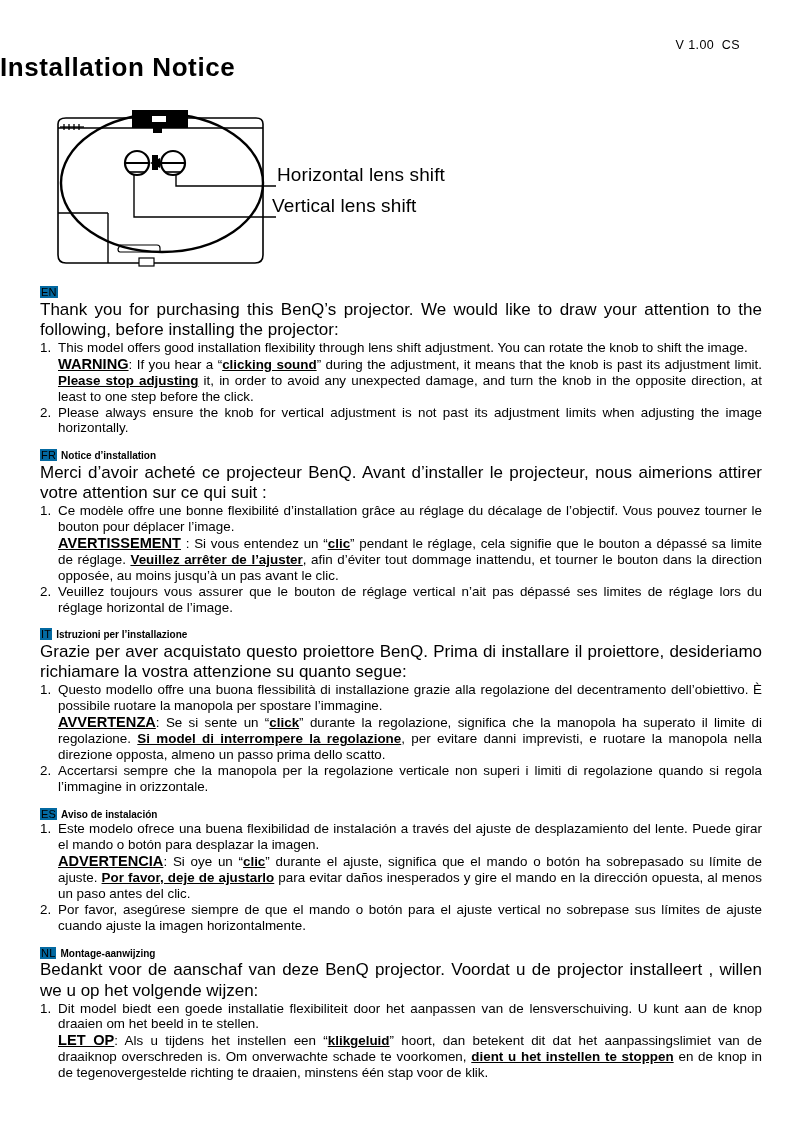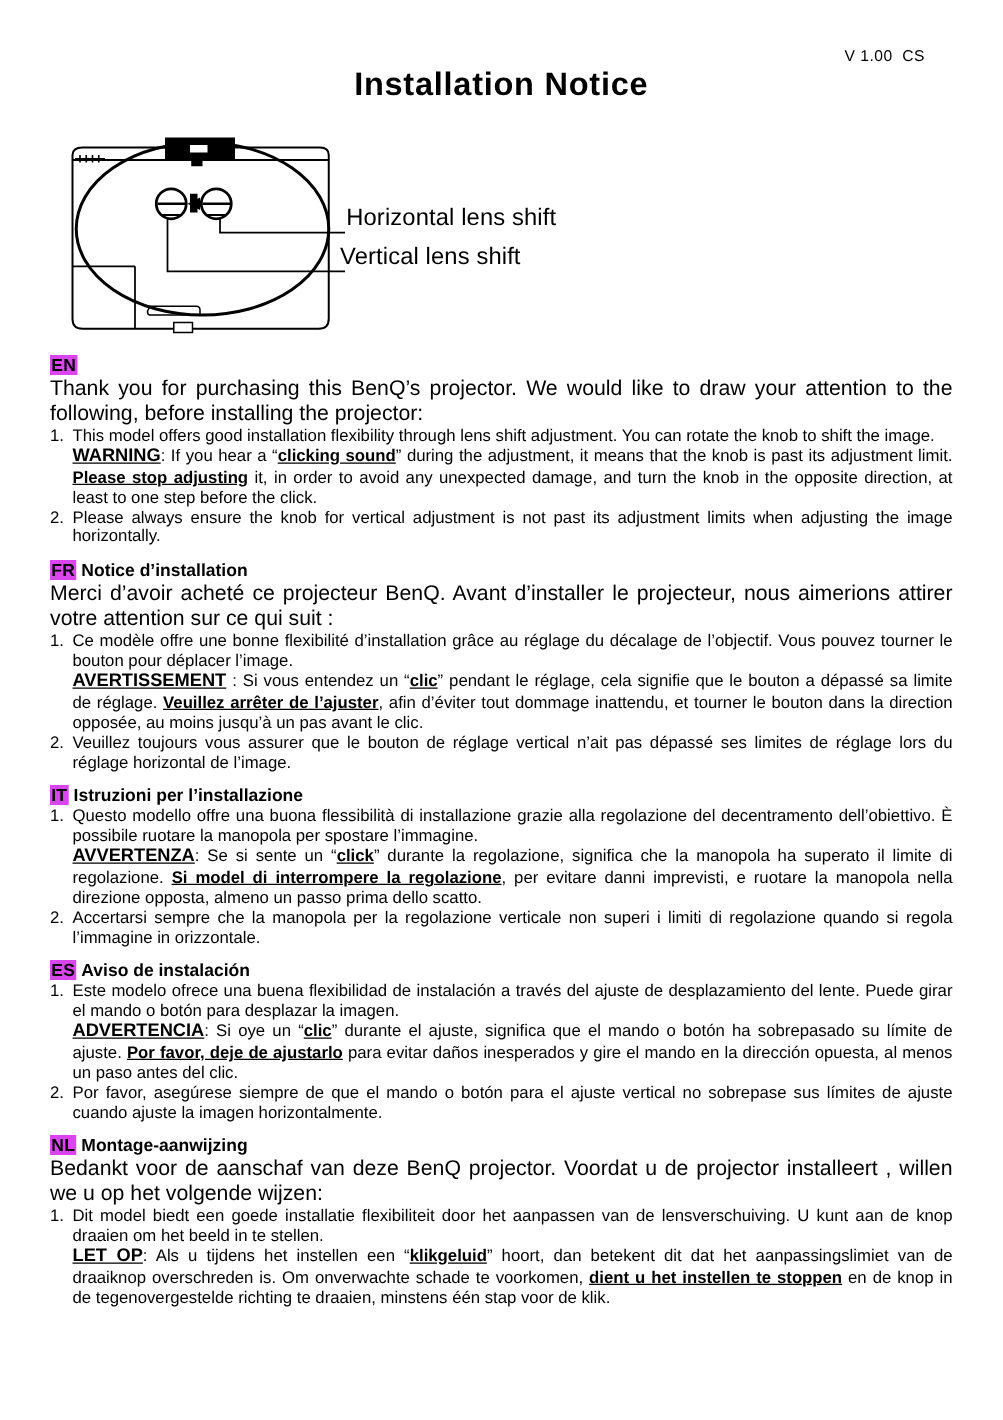--- a/index.html
+++ b/index.html
@@ -24,21 +24,20 @@
     font-size: 12.5px;
     letter-spacing: 0.4px;
     white-space: pre;
     text-align: center;
   }
   #page-title {
     position: absolute;
     top: 52px;
     left: 0;
     width: 802px;
-    text-align: center;
     font-size: 26px;
     font-weight: bold;
     letter-spacing: 0.6px;
   }
 
   
   #figure {
     position: absolute;
     left: 40px;
     top: 100px;
@@ -65,29 +64,29 @@
   .section { margin-bottom: 11px; }
   .section:last-child { margin-bottom: 12px; }
 
   .lang-head {
     font-size: 13.5px;
     line-height: 1.18;
     margin: 0 0 0 0;
     white-space: nowrap;
   }
   .lang-code {
-    background: #d946ef;
-    font-size: 14px;
-    font-weight: bold;
+    background: #0369a1;
+    font-size: 11px;
+    font-weight: normal;
     padding: 0 1px;
     letter-spacing: 0.2px;
   }
   .lang-title {
     font-weight: bold;
-    font-size: 14px;
+    font-size: 10px;
     margin-left: 4px;
   }
 
   p.para {
     margin: 0;
     font-size: 17px;
     line-height: 1.18;
     text-align: justify;
     text-justify: inter-word;
   }
@@ -182,20 +181,21 @@
     </div>
     <div class="section">
       <div class="lang-head"><span class="lang-code">FR</span><span class="lang-title">Notice d’installation</span></div>
       <p class="para">Merci d’avoir acheté ce projecteur BenQ.  Avant d’installer le projecteur, nous aimerions attirer votre attention sur ce qui suit :</p>
       <div class="li"><span class="num">1.</span><span>Ce modèle offre une bonne flexibilité d’installation grâce au réglage du décalage de l’objectif. Vous pouvez tourner le bouton pour déplacer l’image.</span></div>
       <div class="sub"><b class="big">AVERTISSEMENT</b><span> : Si vous entendez un “</span><b>clic</b><span>” pendant le réglage, cela signifie que le bouton a dépassé sa limite de réglage. </span><b>Veuillez arrêter de l’ajuster</b><span>, afin d’éviter tout dommage inattendu, et tourner le bouton dans la direction opposée, au moins jusqu’à un pas avant le clic.</span></div>
       <div class="li"><span class="num">2.</span><span>Veuillez toujours vous assurer que le bouton de réglage vertical n’ait pas dépassé ses limites de réglage lors du réglage horizontal de l’image.</span></div>
     </div>
     <div class="section">
       <div class="lang-head"><span class="lang-code">IT</span><span class="lang-title">Istruzioni per l’installazione</span></div>
+      <p class="para">Grazie per aver acquistato questo proiettore BenQ.  Prima di installare il proiettore, desideriamo richiamare la vostra attenzione su quanto segue:</p>
       <div class="li"><span class="num">1.</span><span>Questo modello offre una buona flessibilità di installazione grazie alla regolazione del decentramento dell’obiettivo. È possibile ruotare la manopola per spostare l’immagine.</span></div>
       <div class="sub"><b class="big">AVVERTENZA</b><span>: Se si sente un “</span><b>click</b><span>” durante la regolazione, significa che la manopola ha superato il limite di regolazione. </span><b>Si model di interrompere la regolazione</b><span>, per evitare danni imprevisti, e ruotare la manopola nella direzione opposta, almeno un passo prima dello scatto.</span></div>
       <div class="li"><span class="num">2.</span><span>Accertarsi sempre che la manopola per la regolazione verticale non superi i limiti di regolazione quando si regola l’immagine in orizzontale.</span></div>
     </div>
     <div class="section">
       <div class="lang-head"><span class="lang-code">ES</span><span class="lang-title">Aviso de instalación</span></div>
       <div class="li"><span class="num">1.</span><span>Este modelo ofrece una buena flexibilidad de instalación a través del ajuste de desplazamiento del lente. Puede girar el mando o botón para desplazar la imagen.</span></div>
       <div class="sub"><b class="big">ADVERTENCIA</b><span>: Si oye un “</span><b>clic</b><span>” durante el ajuste, significa que el mando o botón ha sobrepasado su límite de ajuste. </span><b>Por favor, deje de ajustarlo</b><span> para evitar daños inesperados y gire el mando en la dirección opuesta, al menos un paso antes del clic.</span></div>
       <div class="li"><span class="num">2.</span><span>Por favor, asegúrese siempre de que el mando o botón para el ajuste vertical no sobrepase sus límites de ajuste cuando ajuste la imagen horizontalmente.</span></div>
     </div>

